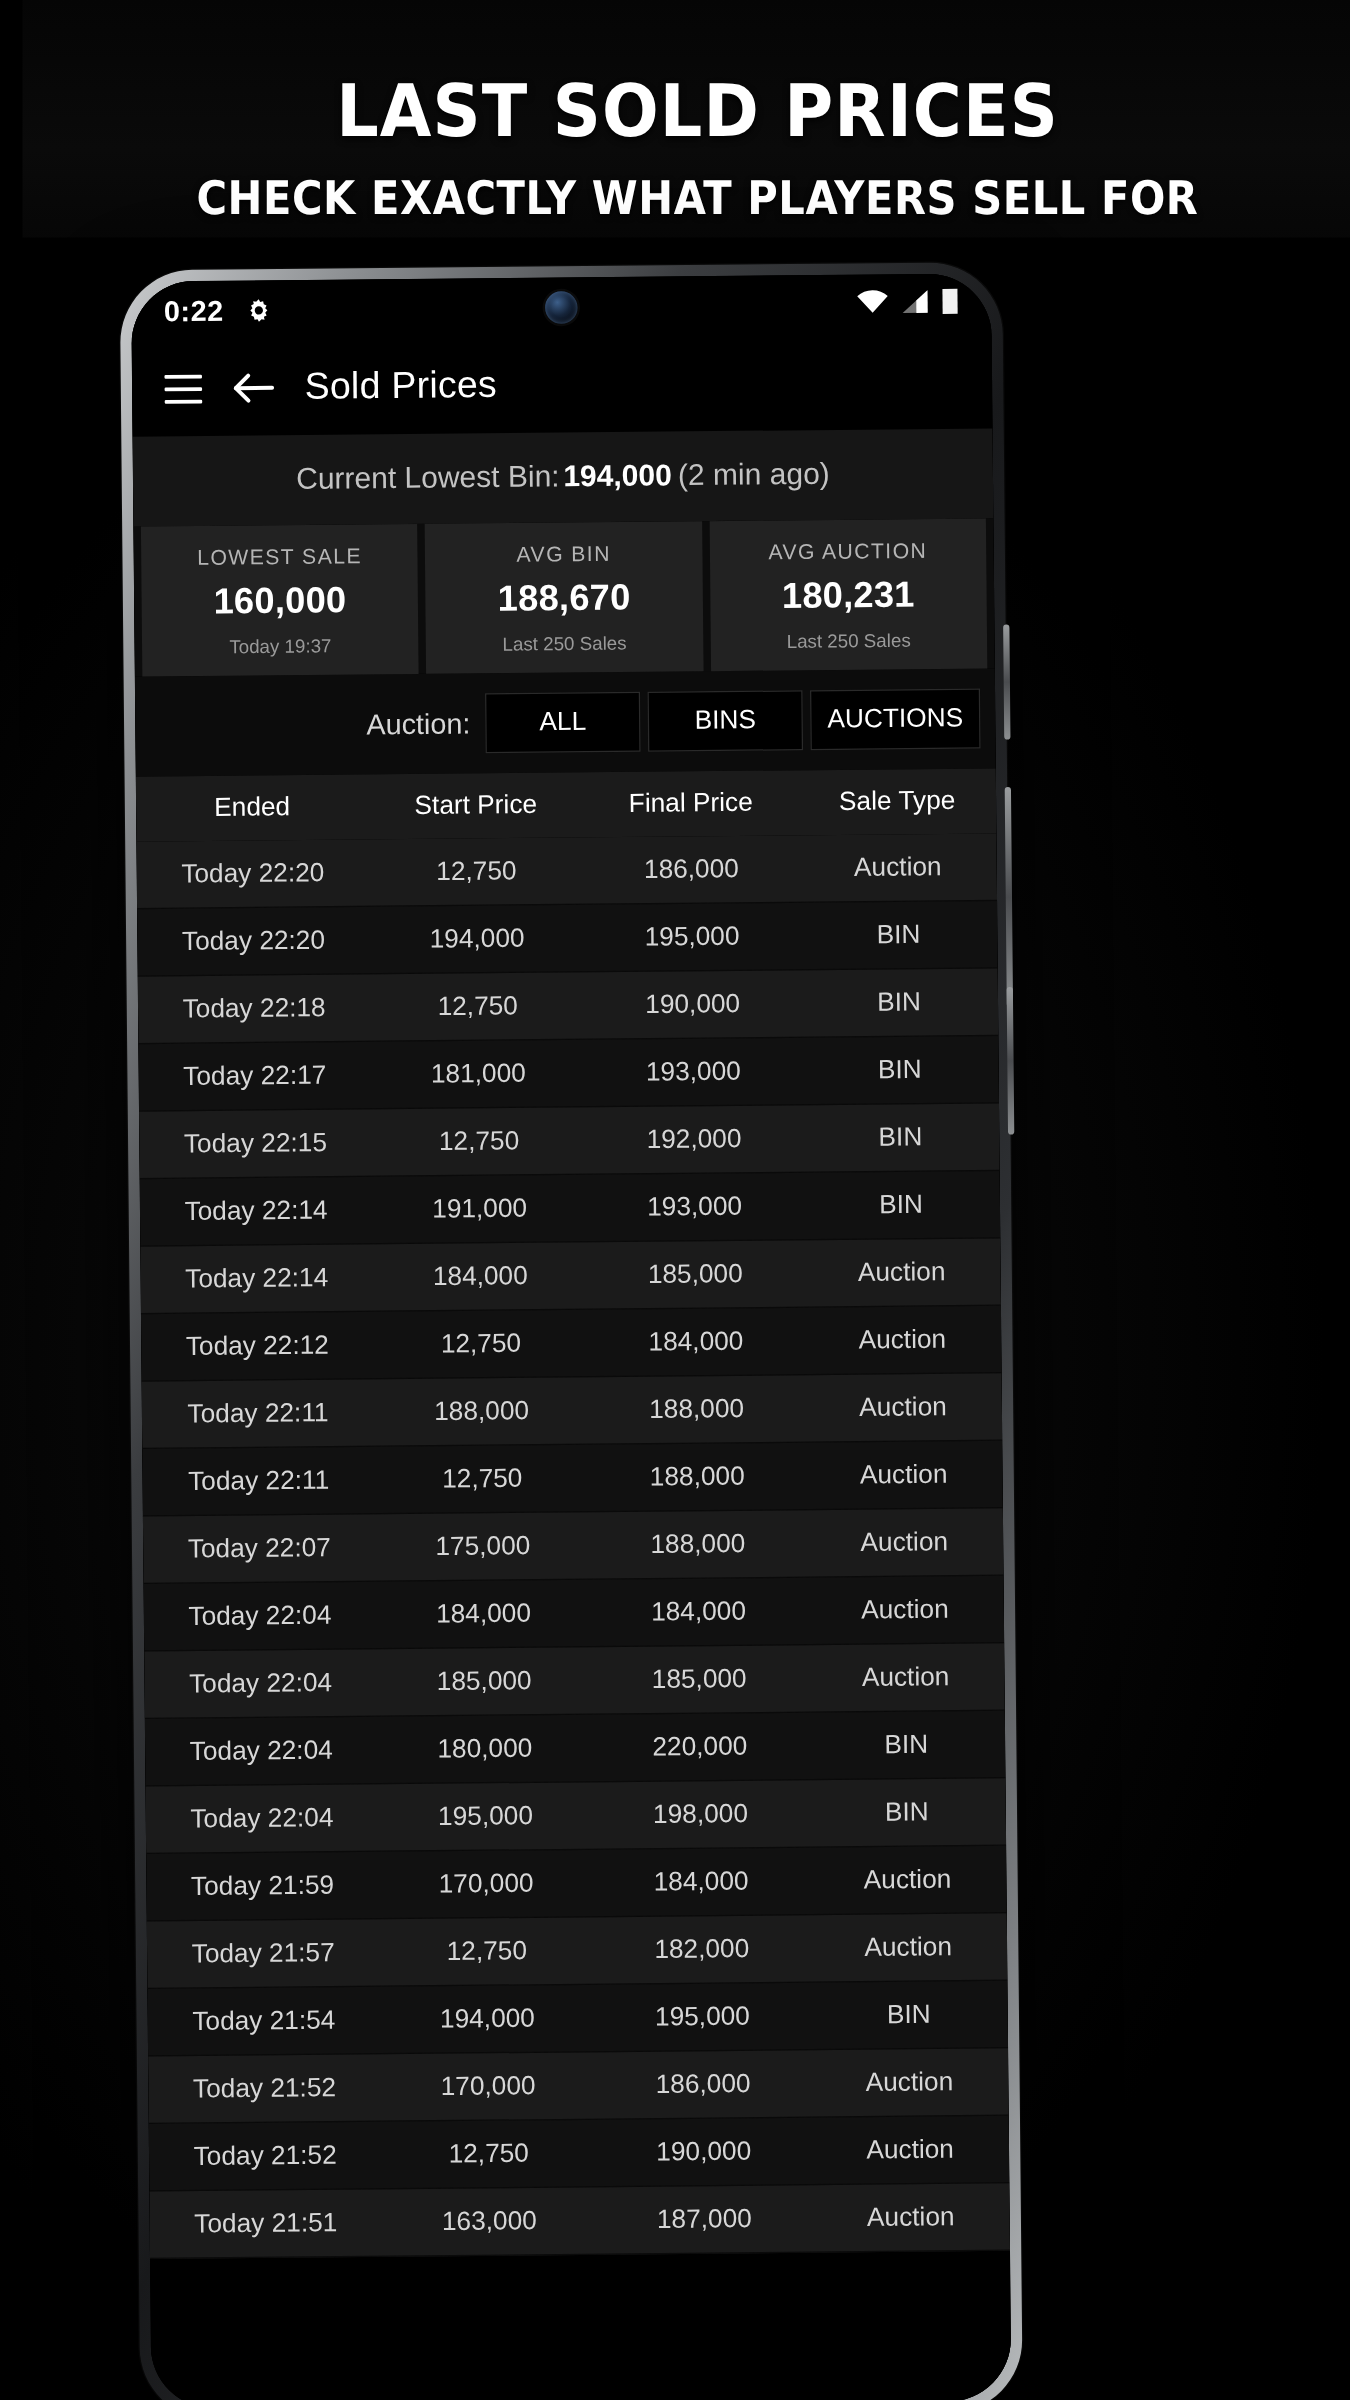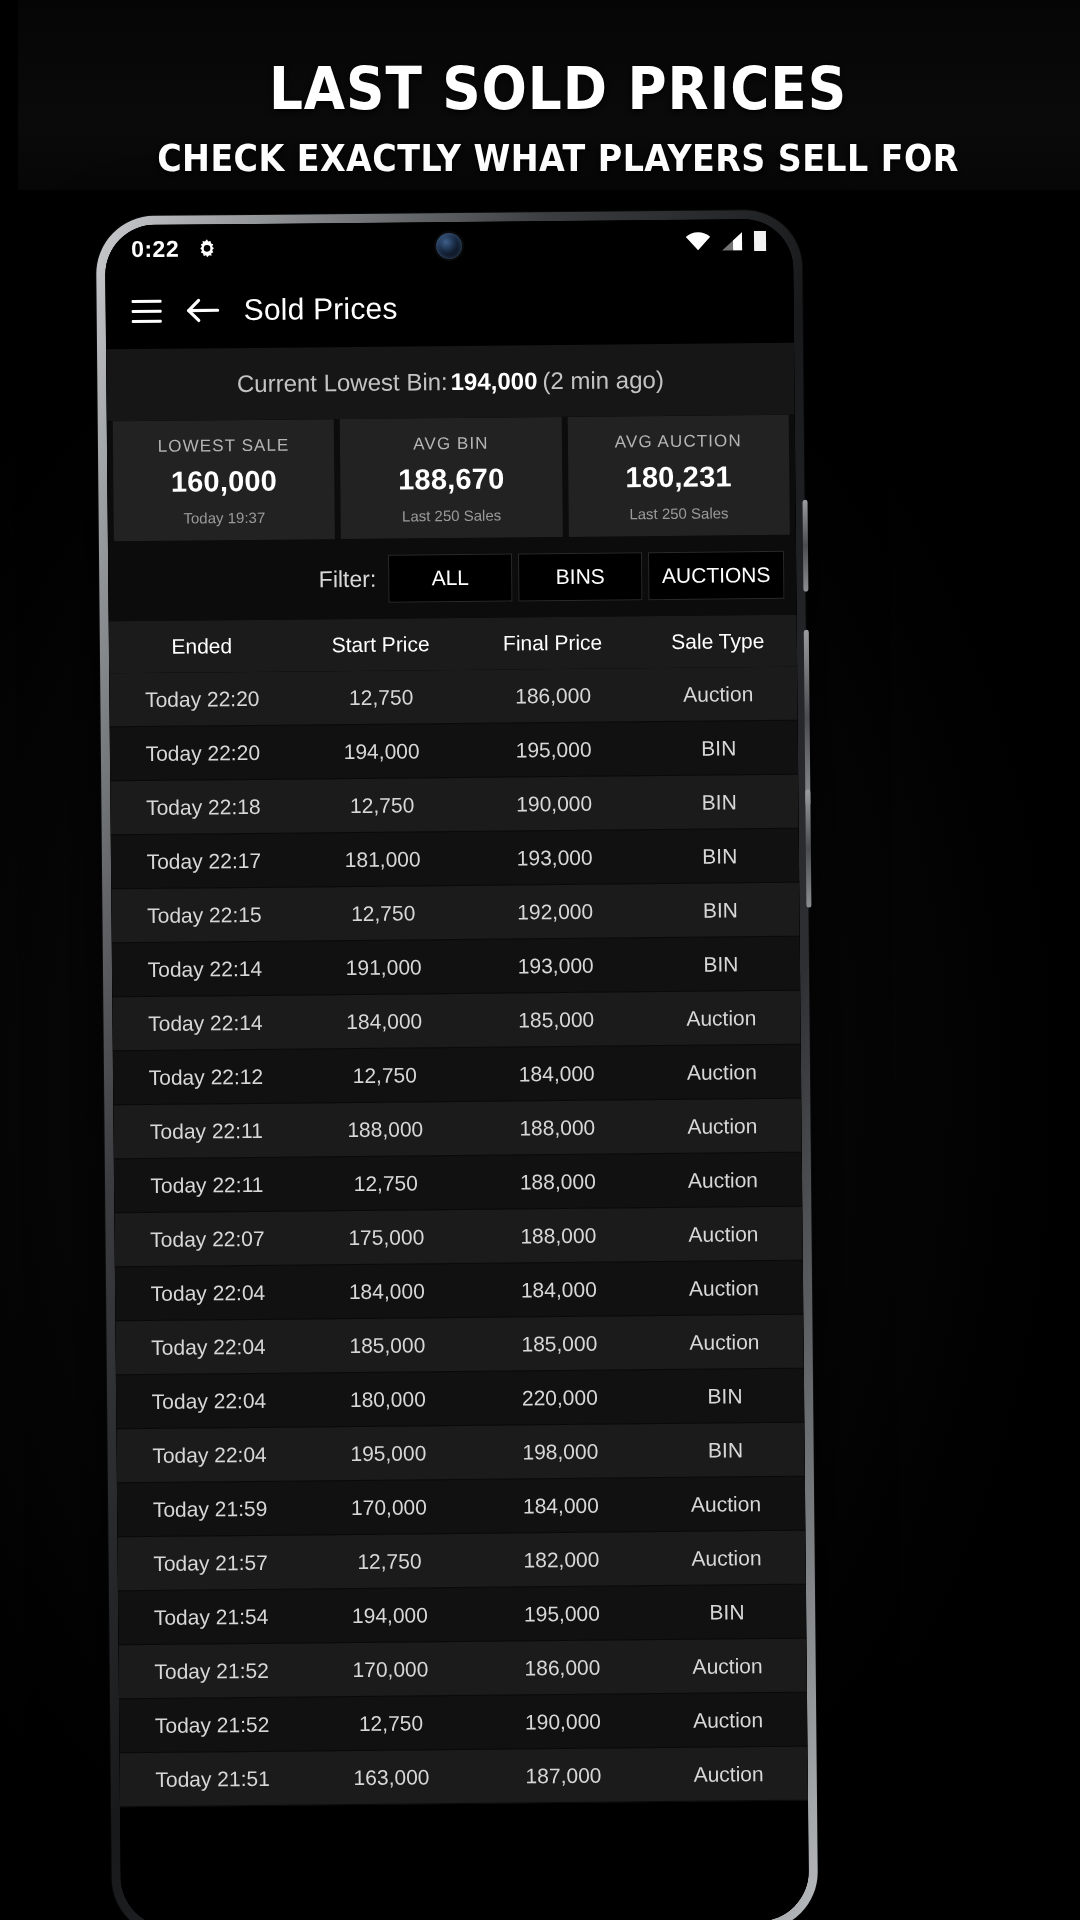--- a/index.html
+++ b/index.html
@@ -226,21 +226,21 @@
         <div class="stat-sub">Last 250 Sales</div>
       </div>
       <div class="stat-card">
         <div class="stat-label">AVG AUCTION</div>
         <div class="stat-value">180,231</div>
         <div class="stat-sub">Last 250 Sales</div>
       </div>
     </div>
 
     <div class="filter-row">
-      <span class="filter-label">Filter:</span>
+      <span class="filter-label">Auction:</span>
       <span class="chip">ALL</span>
       <span class="chip">BINS</span>
       <span class="chip wide">AUCTIONS</span>
     </div>
 
     <div class="tbl">
       <div class="thead">
         <div class="c1">Ended</div>
         <div class="c2">Start Price</div>
         <div class="c3">Final Price</div>

